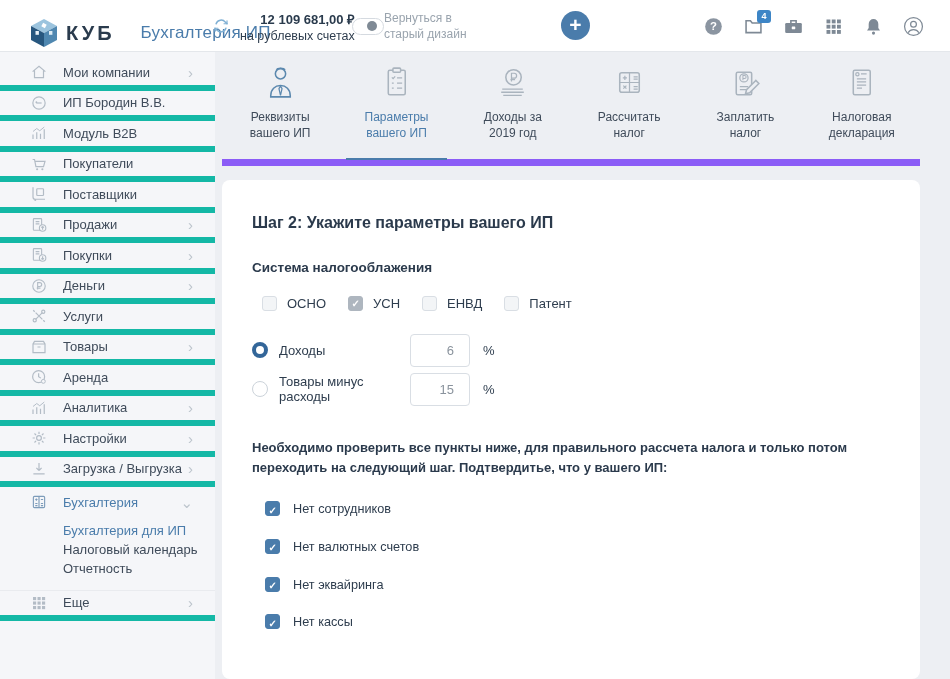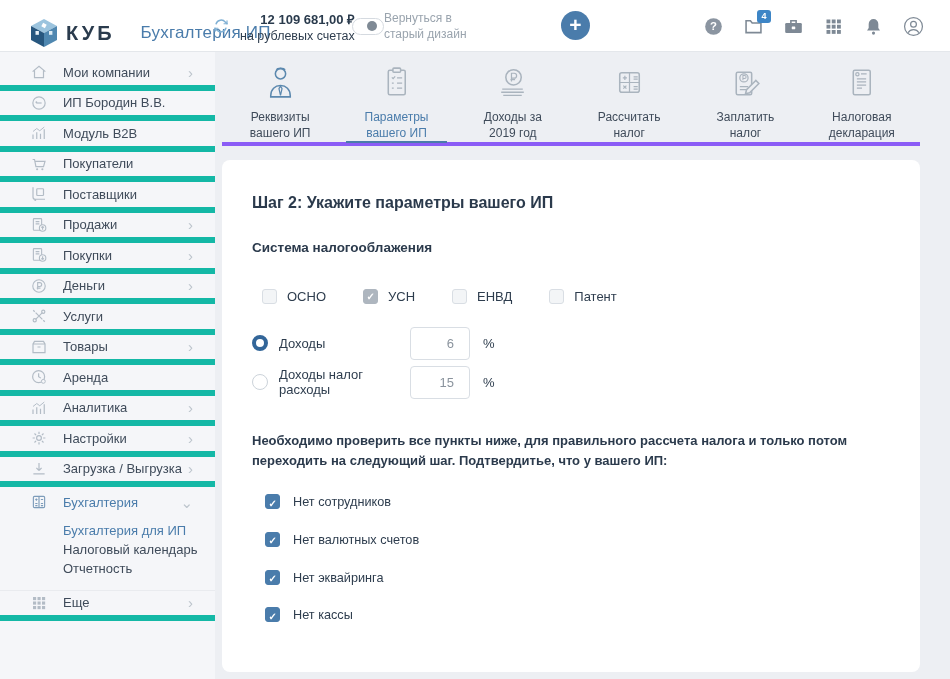--- a/index.html
+++ b/index.html
@@ -35,32 +35,32 @@
   .side-item .chev { margin-left:auto; margin-right:22px; color:#bcc4cc; font-size:15px; line-height:1; }
   .side-item.active .sic { color:#7d9cba; }
   .side-item.active .slabel { color:#4a7cab; }
   .side-item.noborder { border-bottom:none; }
   .submenu { padding:3px 0 12px 63px; border-bottom:1px solid #e9ebef; }
   .submenu div { font-size:13px; line-height:19px; color:#3f4b5a; cursor:pointer; }
   .submenu div.current { color:#4a7cab; }
 
   
   .main { position:absolute; top:52px; left:215px; right:0; bottom:0; padding:0 30px 0 7px; }
-  .tabs-row { display:flex; height:94px; border-bottom:4px solid #8b5cf6; }
+  .tabs-row { display:flex; height:114px; border-bottom:7px solid #8b5cf6; }
   .tab { flex:1; display:flex; flex-direction:column; align-items:center; justify-content:flex-start; padding-top:12px; position:relative; cursor:pointer; }
   .tab .tic { width:37px; height:37px; color:#aab4be; }
   .tab.done .tic { color:#5b88ae; }
   .tab .tlabel { margin-top:8px; font-size:12px; line-height:1.35; text-align:center; color:#3f4b5a; max-width:88px; }
   .tab.active .tlabel { color:#4a7cab; }
   .tab.active::after { content:""; position:absolute; left:8px; right:8px; bottom:-1px; height:2px; background:#4a7cab; }
 
   .card { background:#fff; border-radius:8px; margin-top:14px; padding:34px 30px 28px 30px; min-height:451px; }
   .step-title { font-size:16px; font-weight:bold; color:#2b3a4c; }
   .section-label { margin-top:28px; font-size:13.5px; font-weight:bold; color:#2b3a4c; }
-  .tax-row { margin-top:34px; display:flex; align-items:center; gap:27px; }
+  .tax-row { margin-top:21px; display:flex; align-items:center; gap:12px; }
   .tax-opt { display:flex; align-items:center; cursor:pointer; }
   .cb { width:15px; height:15px; border-radius:3px; background:#f3f5f7; border:1px solid #d9dee4; flex:none; position:relative; }
   .cb.checked { background:#4a7cab; border-color:#4a7cab; }
   .cb.checked-gray { background:#aeb6bf; border-color:#aeb6bf; }
   .cb.checked::after, .cb.checked-gray::after { content:"✓"; position:absolute; left:2.5px; top:0.5px; color:#fff; font-size:10px; font-weight:bold; }
   .tax-opt span { margin-left:10px; font-size:13px; color:#2e3d4e; }
   .rate-row { display:flex; align-items:center; margin-top:15px; height:34px; }
   .radio { width:16px; height:16px; border-radius:50%; background:#fff; border:1.5px solid #ccd3da; flex:none; cursor:pointer; }
   .radio.sel { border:4.5px solid #336699; }
   .rate-label { margin-left:11px; font-size:13px; color:#2e3d4e; width:131px; }
@@ -385,21 +385,21 @@
     </div>
 
     <div class="rate-row" style="margin-top:22px;">
       <span class="radio sel"></span>
       <span class="rate-label">Доходы</span>
       <input class="rate-input" value="6" style="">
       <span class="pct">%</span>
     </div>
     <div class="rate-row" style="margin-top:5px;">
       <span class="radio"></span>
-      <span class="rate-label">Доходы налог расходы</span>
+      <span class="rate-label">Товары минус расходы</span>
       <input class="rate-input" value="15" style="">
       <span class="pct">%</span>
     </div>
 
     <div class="warning">Необходимо проверить все пункты ниже, для правильного рассчета налога и только потом переходить на следующий шаг. Подтвердитье, что у вашего ИП:</div>
 
     <div class="confirm-list">
       <label class="confirm-item">
         <span class="cb checked"></span>
         <span>Нет сотрудников</span>

